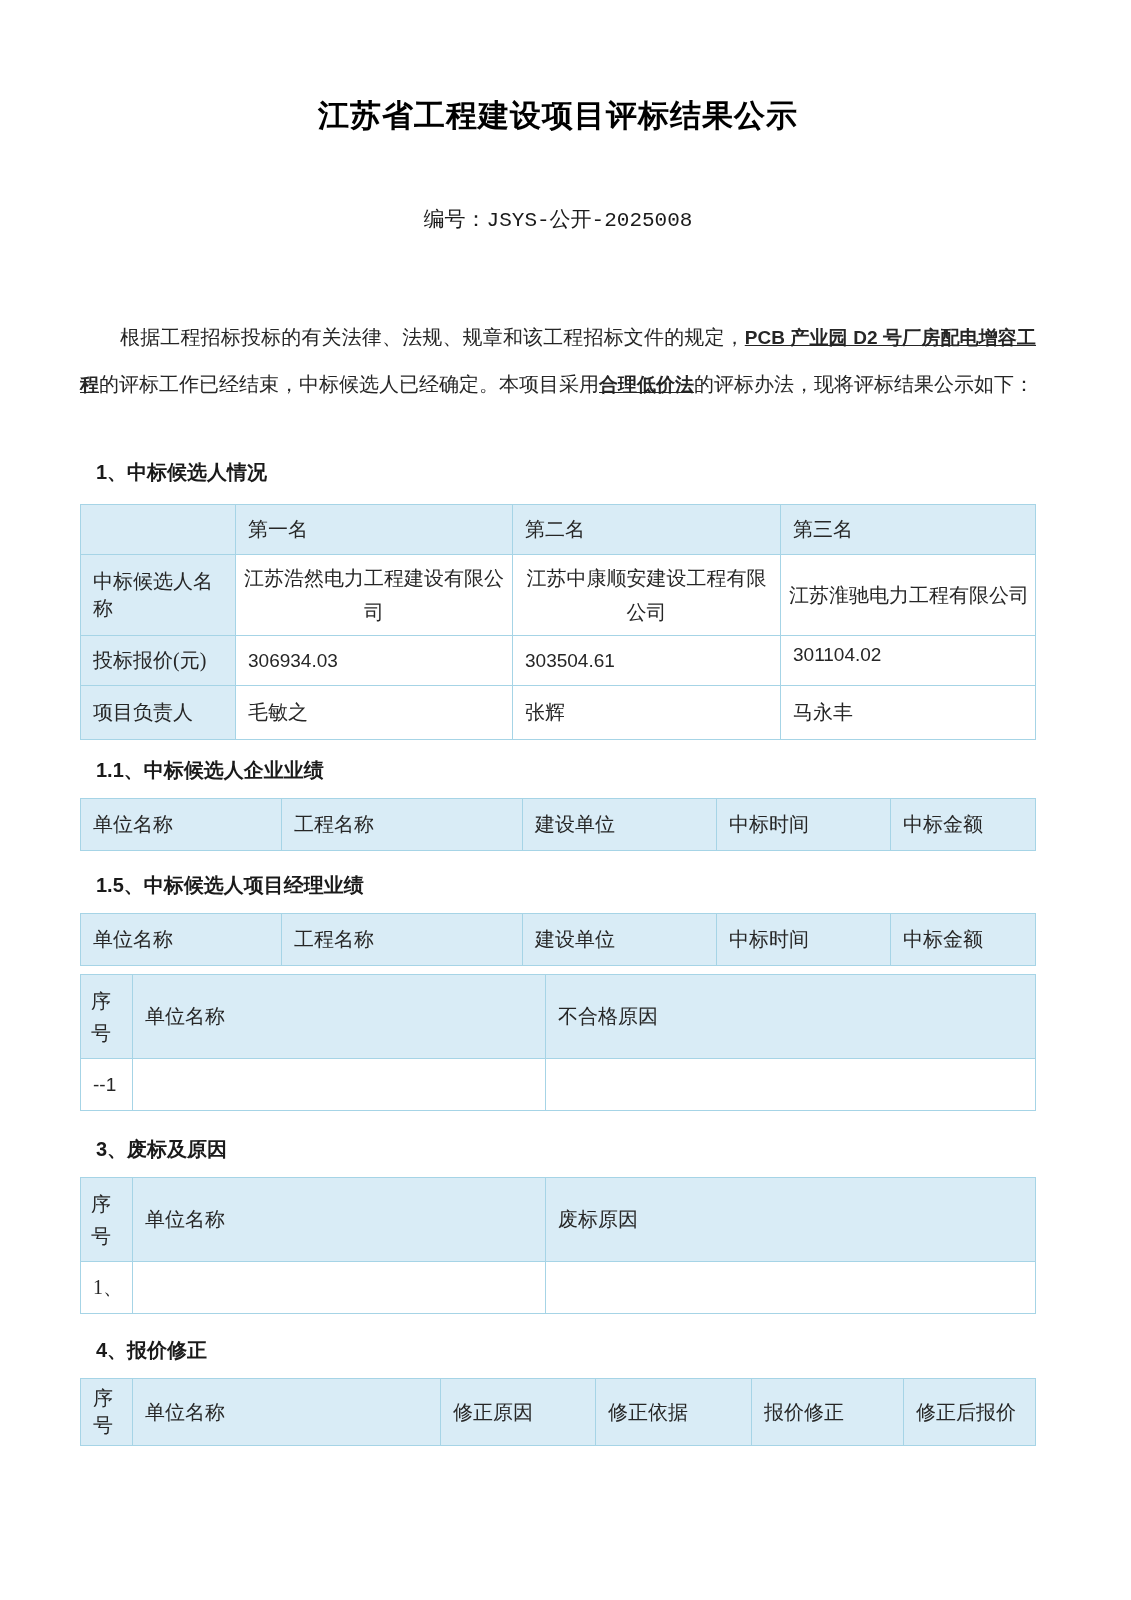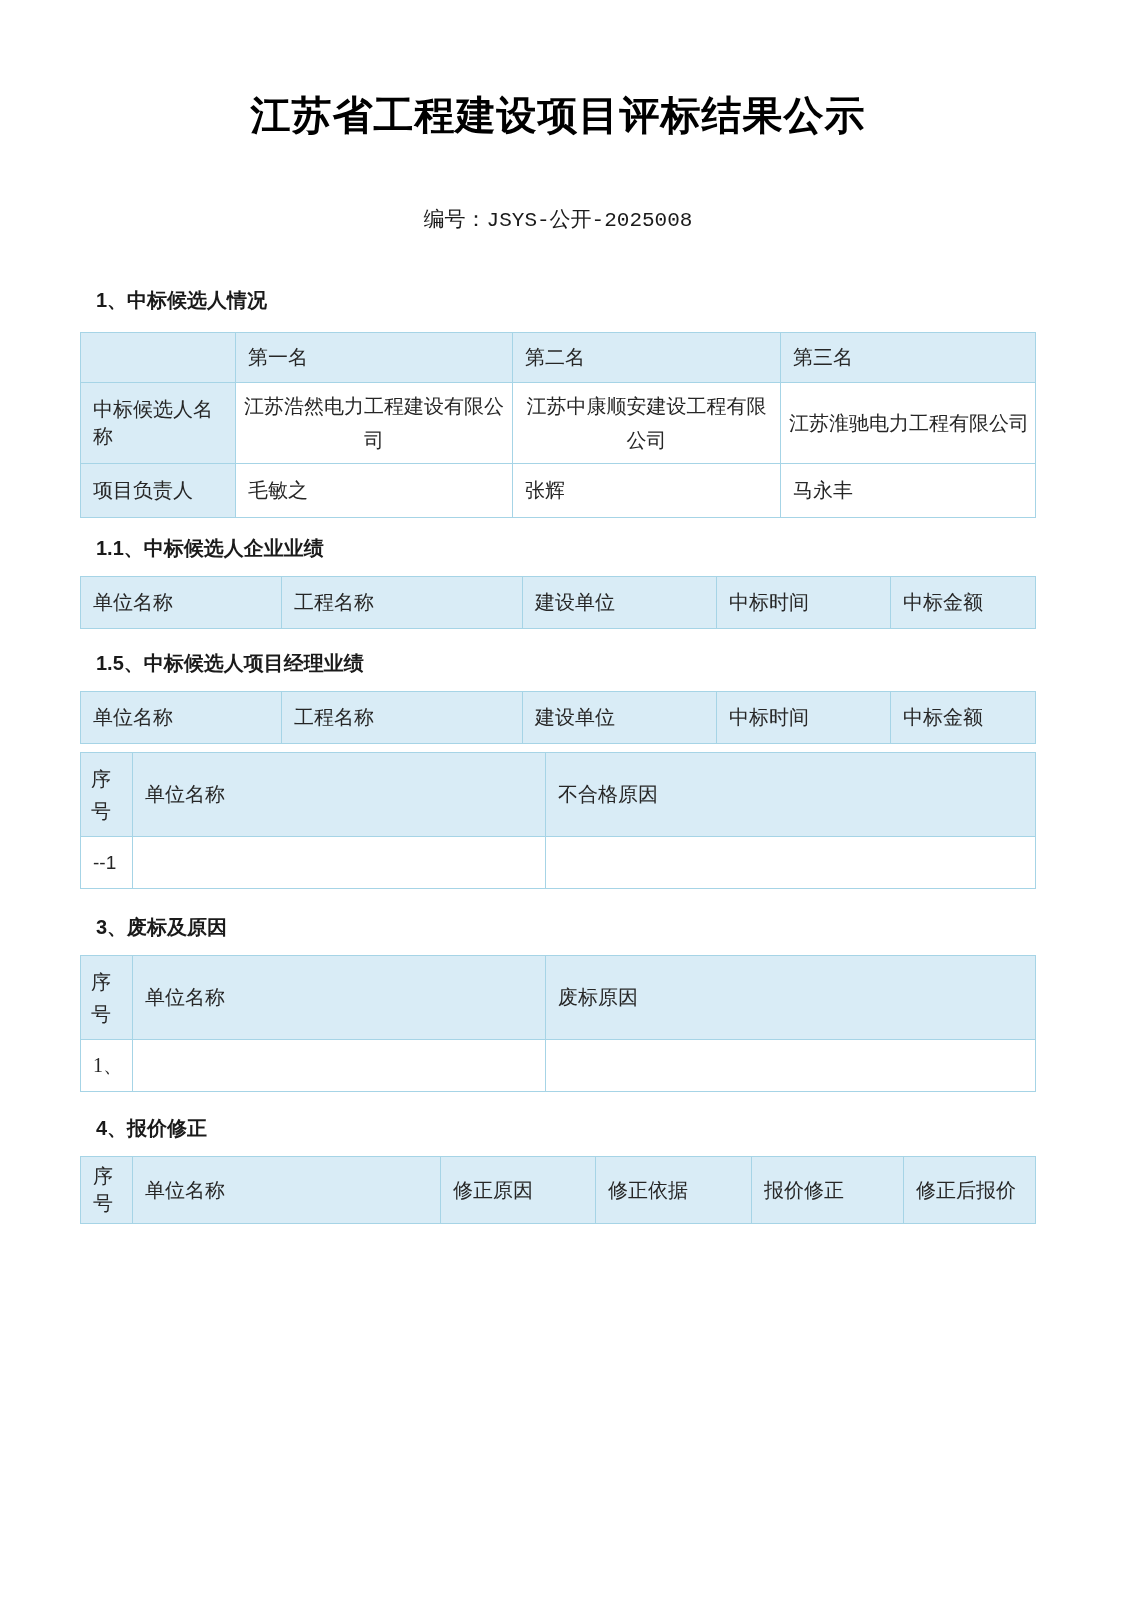--- a/index.html
+++ b/index.html
@@ -13,21 +13,21 @@
   }
   .page {
     width: 1131px;
     height: 1600px;
     padding: 90px 95px 0 80px;
     overflow: hidden;
   }
   .doc-title {
     margin: 0;
     text-align: center;
-    font-size: 40px;
+    font-size: 31px;
     line-height: 52px;
     font-weight: 700;
     color: #000000;
     letter-spacing: 1px;
     font-family: "Liberation Serif", "DejaVu Serif", serif;
   }
   .doc-number {
     margin-top: 64px;
     text-align: center;
     font-size: 21px;
@@ -104,20 +104,21 @@
 </style>
 </head>
 <body>
 
 <div class="page">
 
   <h1 class="doc-title">江苏省工程建设项目评标结果公示</h1>
 
   <div class="doc-number">编号：JSYS-公开-2025008</div>
 
+  <p class="intro"><span>根据工程招标投标的有关法律、法规、规章和该工程招标文件的规定，</span><span class="b-u">PCB 产业园 D2 号厂房配电增容工程</span><span>的评标工作已经结束，中标候选人已经确定。本项目采用</span><span class="b-u">合理低价法</span><span>的评标办法，现将评标结果公示如下：</span></p>
 
   <h2 class="section-heading mt-s1">1、中标候选人情况</h2>
   <table class="t1">
     <colgroup>
         <col style="width:155px">
         <col style="width:277px">
         <col style="width:268px">
         <col>
       </colgroup>
     <tbody>
@@ -126,20 +127,26 @@
       <th>第一名</th>
       <th>第二名</th>
       <th>第三名</th>
     </tr>
     <tr class="row-name">
       <th>中标候选人名称</th>
       <td class="center">江苏浩然电力工程建设有限公司</td>
       <td class="center">江苏中康顺安建设工程有限公司</td>
       <td class="center nowrap">江苏淮驰电力工程有限公司</td>
     </tr>
+    <tr class="row-price">
+      <th>投标报价(元)</th>
+      <td class="num">306934.03</td>
+      <td class="num">303504.61</td>
+      <td class="num vtop">301104.02</td>
+    </tr>
     <tr class="row-pm">
       <th>项目负责人</th>
       <td>毛敏之</td>
       <td>张辉</td>
       <td>马永丰</td>
     </tr>
   </tbody>
     </table>
 
   <h2 class="section-heading mt-s11">1.1、中标候选人企业业绩</h2>

